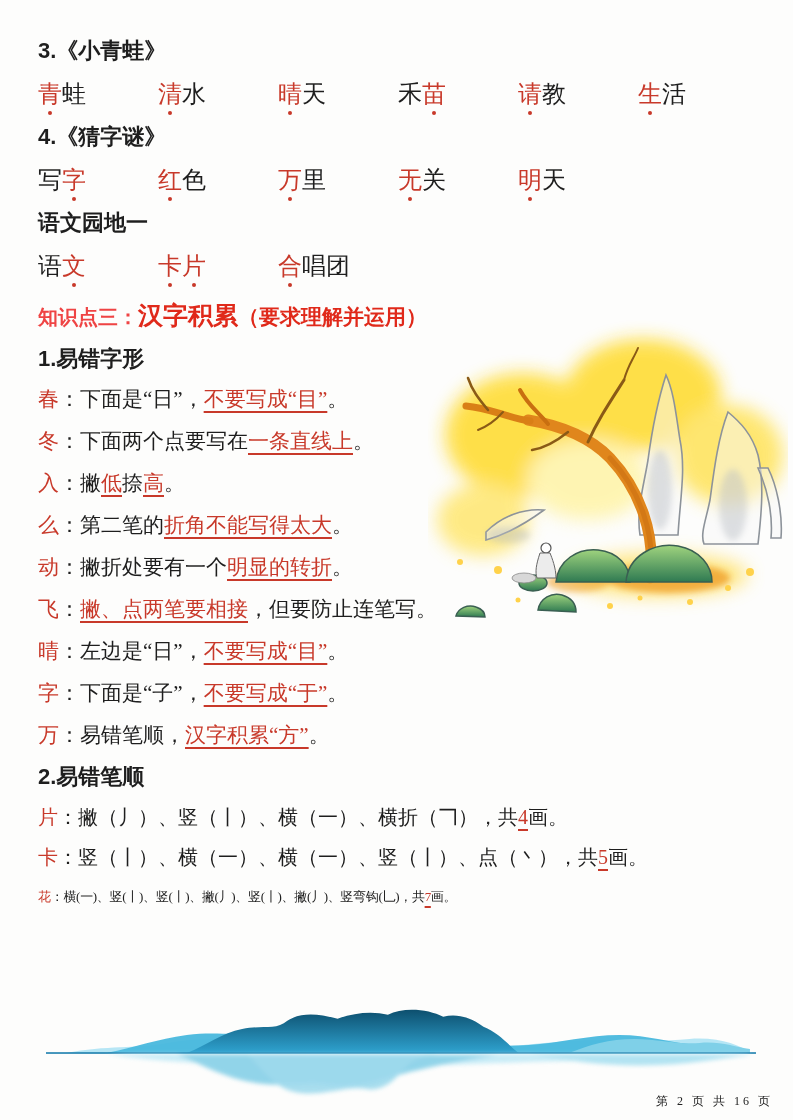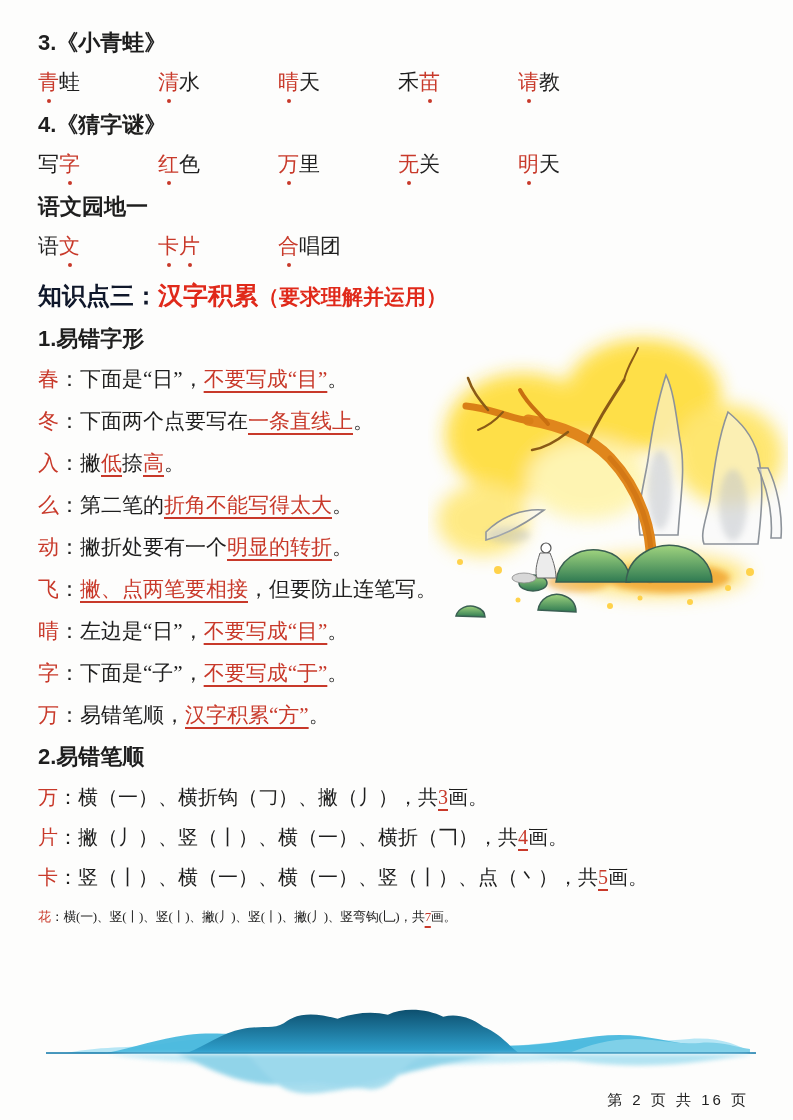--- a/index.html
+++ b/index.html
@@ -7,42 +7,42 @@
     --hred:#e0291a;
     --ink:#1e1e1e;
   }
   html,body{margin:0;padding:0;background:#ffffff;}
   body{
     width:793px;height:1120px;position:relative;overflow:hidden;
     font-family:"Liberation Serif","DejaVu Serif",serif;
     color:var(--ink);
   }
   .sheet{position:absolute;inset:0;background:#fdfdfc;}
-  .content{position:relative;z-index:2;padding:28px 34px 0 38px;box-sizing:border-box;}
+  .content{position:relative;z-index:2;padding:36px 34px 0 38px;box-sizing:border-box;}
 
   .section-title{
     font-family:"Liberation Sans","DejaVu Sans",sans-serif;
     font-weight:bold;font-size:22px;line-height:26px;margin:2px 0 12px;
   }
   .word-row{
     display:grid;grid-template-columns:repeat(6,1fr);
-    width:720px;margin:8px 0 12px;font-size:21px;line-height:28px;height:32px;
+    width:720px;margin:16px 0 12px;font-size:24px;line-height:28px;height:32px;
   }
   .word{white-space:nowrap;}
   .char{position:relative;display:inline-block;}
   .char.red{color:var(--red);}
   .char.red::after{
     content:"";position:absolute;left:50%;bottom:-7px;transform:translateX(-50%);
     width:4px;height:4px;border-radius:50%;background:var(--red);
   }
 
   .kp-heading{margin:16px 0 10px;line-height:30px;white-space:nowrap;}
   .kp-label{
     font-family:"Liberation Sans","DejaVu Sans",sans-serif;
-    font-weight:bold;font-size:24px;color:#0f172a;
+    font-weight:bold;font-size:20px;color:#ef4444;
   }
   .kp-title{
     font-family:"Liberation Sans","DejaVu Sans",sans-serif;
     font-weight:bold;font-size:25px;color:var(--hred);
   }
   .kp-note{
     font-family:"Liberation Sans","DejaVu Sans",sans-serif;
     font-weight:700;font-size:21px;color:var(--hred);
   }
 
@@ -65,23 +65,23 @@
   #stroke-lines .tip-line{font-size:20px;margin-bottom:14px;}
   #stroke-lines .tip-line:last-child{font-size:13px;letter-spacing:-0.3px;}
 
   .illustration{
     position:absolute;left:428px;top:320px;width:360px;height:305px;z-index:1;
   }
   .water{
     position:absolute;left:46px;top:1004px;width:714px;height:94px;z-index:1;
   }
   .footer{
-    position:absolute;right:44px;bottom:10px;z-index:3;
-    font-size:15px;letter-spacing:3px;color:#222;
-    font-family:Liberation Sans, sans-serif;
+    position:absolute;right:20px;bottom:10px;z-index:3;
+    font-size:12px;letter-spacing:3px;color:#222;
+    font-family:Liberation Serif, serif;
   }
 </style>
 </head>
 <body>
 
 <div class="sheet">
 
   <svg class="illustration" viewBox="0 0 360 305" xmlns="http://www.w3.org/2000/svg">
     <defs>
       <filter id="wash" x="-50%" y="-50%" width="200%" height="200%">
@@ -178,20 +178,21 @@
 
   <div class="content">
     <div id="vocab">
         <div class="section-title">3.《小青蛙》</div>
         <div class="word-row">
           <span class="word"><span class="char red">青</span><span class="char">蛙</span></span>
           <span class="word"><span class="char red">清</span><span class="char">水</span></span>
           <span class="word"><span class="char red">晴</span><span class="char">天</span></span>
           <span class="word"><span class="char">禾</span><span class="char red">苗</span></span>
           <span class="word"><span class="char red">请</span><span class="char">教</span></span>
+          <span class="word"><span class="char red">生</span><span class="char">活</span></span>
         </div>
         <div class="section-title">4.《猜字谜》</div>
         <div class="word-row">
           <span class="word"><span class="char">写</span><span class="char red">字</span></span>
           <span class="word"><span class="char red">红</span><span class="char">色</span></span>
           <span class="word"><span class="char red">万</span><span class="char">里</span></span>
           <span class="word"><span class="char red">无</span><span class="char">关</span></span>
           <span class="word"><span class="char red">明</span><span class="char">天</span></span>
         </div>
         <div class="section-title">语文园地一</div>
@@ -214,21 +215,20 @@
         <div class="tip-line"><span class="tip-char">么</span><span class="tip-colon">：</span><span class="seg">第二笔的</span><span class="seg u">折角不能写得太大</span><span class="seg">。</span></div>
         <div class="tip-line"><span class="tip-char">动</span><span class="tip-colon">：</span><span class="seg">撇折处要有一个</span><span class="seg u">明显的转折</span><span class="seg">。</span></div>
         <div class="tip-line"><span class="tip-char">飞</span><span class="tip-colon">：</span><span class="seg u">撇、点两笔要相接</span><span class="seg">，但要防止连笔写。</span></div>
         <div class="tip-line"><span class="tip-char">晴</span><span class="tip-colon">：</span><span class="seg">左边是“日”，</span><span class="seg u">不要写成“目”</span><span class="seg">。</span></div>
         <div class="tip-line"><span class="tip-char">字</span><span class="tip-colon">：</span><span class="seg">下面是“子”，</span><span class="seg u">不要写成“于”</span><span class="seg">。</span></div>
         <div class="tip-line"><span class="tip-char">万</span><span class="tip-colon">：</span><span class="seg">易错笔顺，</span><span class="seg u">汉字积累“方”</span><span class="seg">。</span></div>
       </div>
 
     <div class="sub-title">2.易错笔顺</div>
     <div id="stroke-lines">
-        <div class="tip-line"><span class="tip-char">万</span><span class="tip-colon">：</span><span class="seg">横（一）、横折钩（𠃌）、撇（丿），共</span><span class="seg u">3</span><span class="seg">画。</span></div>
         <div class="tip-line"><span class="tip-char">片</span><span class="tip-colon">：</span><span class="seg">撇（丿）、竖（丨）、横（一）、横折（𠃍），共</span><span class="seg u">4</span><span class="seg">画。</span></div>
         <div class="tip-line"><span class="tip-char">卡</span><span class="tip-colon">：</span><span class="seg">竖（丨）、横（一）、横（一）、竖（丨）、点（丶），共</span><span class="seg u">5</span><span class="seg">画。</span></div>
         <div class="tip-line"><span class="tip-char">花</span><span class="tip-colon">：</span><span class="seg">横(一)、竖(丨)、竖(丨)、撇(丿)、竖(丨)、撇(丿)、竖弯钩(乚)，共</span><span class="seg u">7</span><span class="seg">画。</span></div>
       </div>
   </div>
 
   <div class="footer">第 2 页 共 16 页</div>
 </div>
 
 </body></html>

